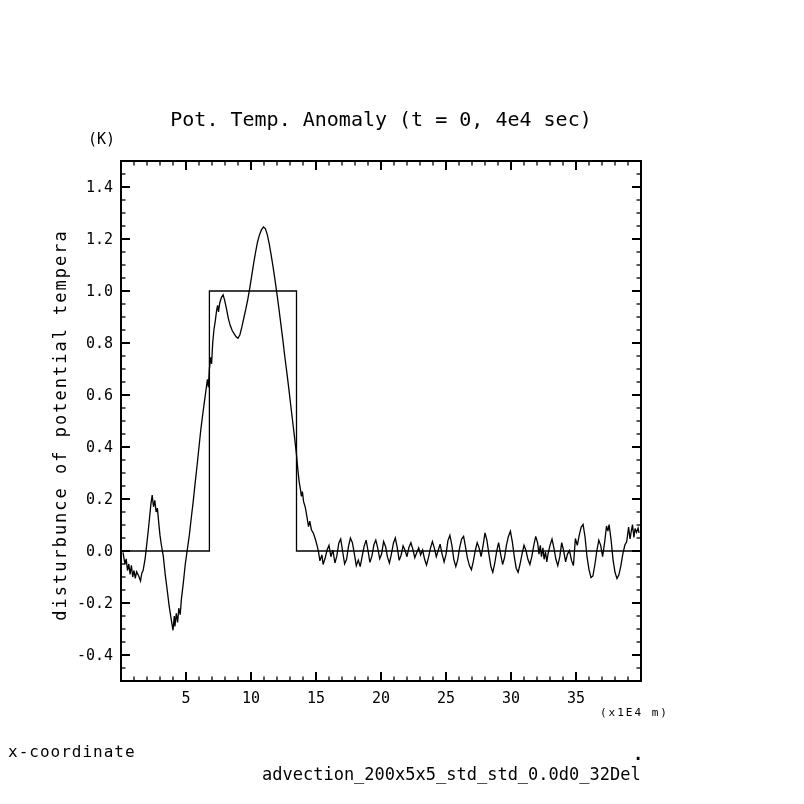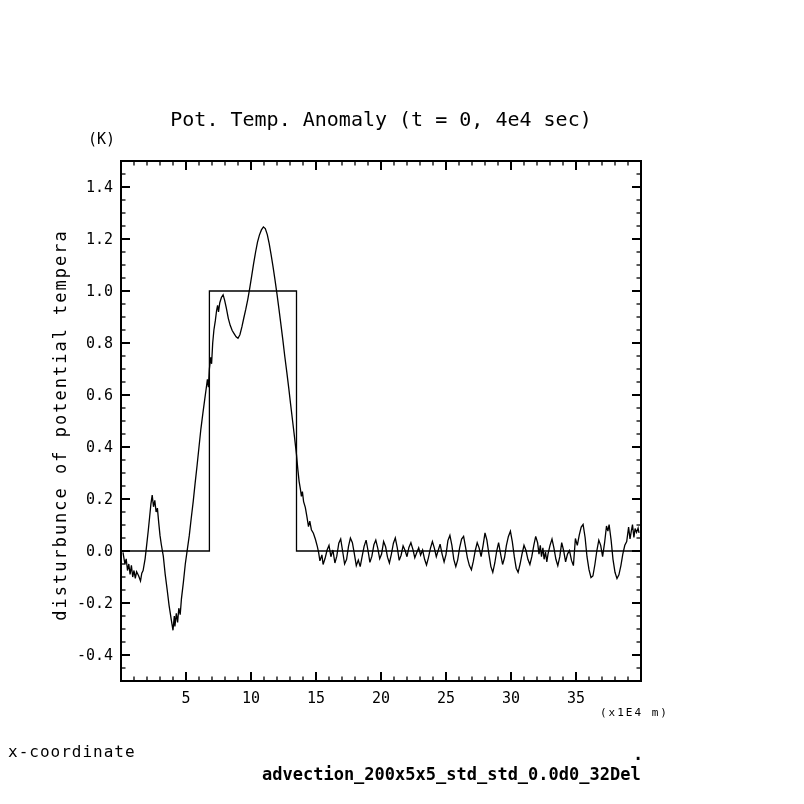--- a/index.html
+++ b/index.html
@@ -22,21 +22,21 @@
     left:-150px;top:415px;width:420px;height:20px;
     transform:rotate(-90deg);
     text-align:center;font-size:17px;letter-spacing:2px;white-space:pre;
   }
   .x-axis-label{
     left:8px;top:722px;width:756px;
     text-align:left;font-size:16px;letter-spacing:1px;white-space:pre;margin-top:20px;
   }
   .x-unit{left:600px;top:706px;font-size:11px;letter-spacing:2px;white-space:pre;}
   .caption{
-    left:262px;top:764px;font-size:17px;font-weight:bold;
+    left:262px;top:764px;font-size:17px;font-weight:normal;
     letter-spacing:0px;white-space:pre;
   }
   .stray-dot{left:633px;top:744px;font-size:17px;font-weight:bold;}
   svg{position:absolute;left:0;top:0;}
   svg text{font-family:"DejaVu Sans Mono", monospace;fill:#000;}
 </style>
 </head>
 <body>
 
 <div class="page">

